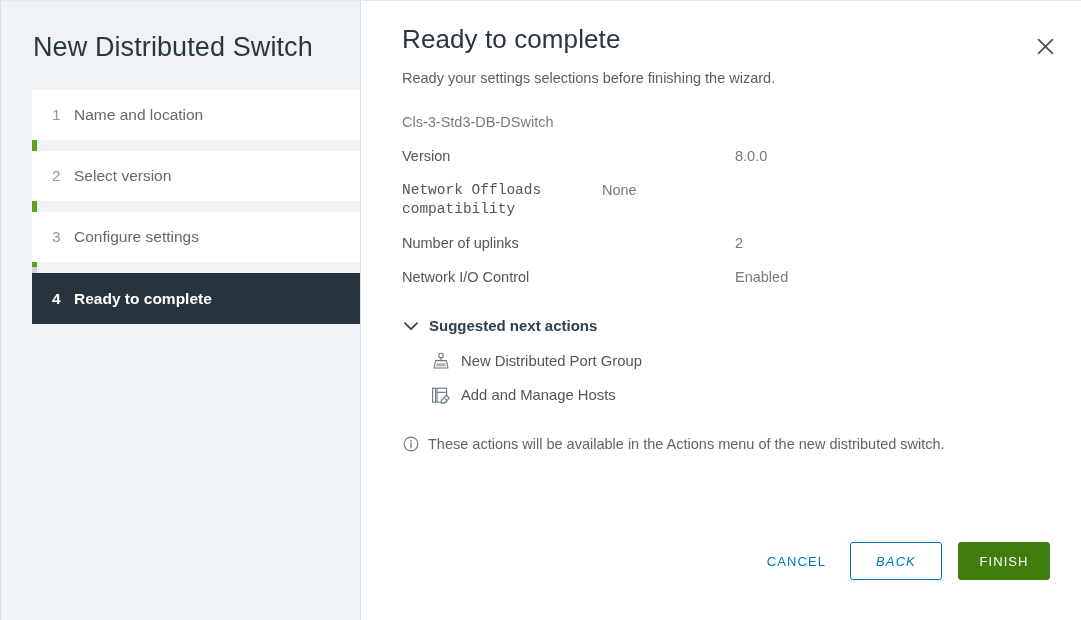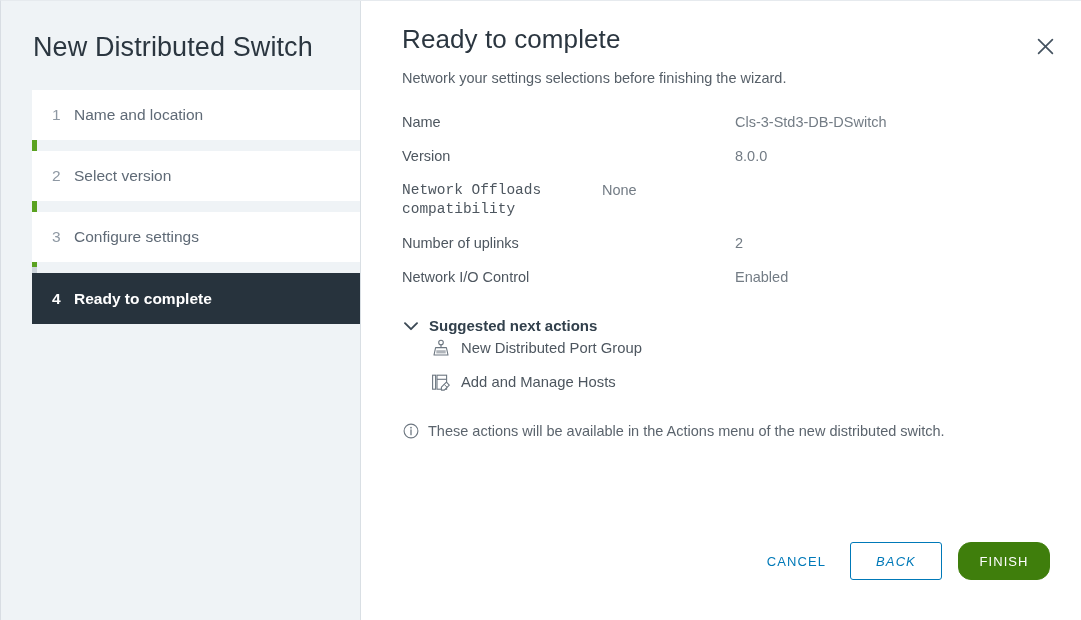--- a/index.html
+++ b/index.html
@@ -186,21 +186,21 @@
     display: flex;
     align-items: center;
     justify-content: center;
   }
   .suggested-title {
     font-size: 15px;
     font-weight: 700;
     color: #32404c;
   }
 
-  .action-list { margin-top: 2px; padding-left: 28px; }
+  .action-list { margin-top: 15px; padding-left: 28px; }
   .action-item {
     display: flex;
     align-items: center;
     margin-bottom: 12px;
     cursor: pointer;
     width: fit-content;
   }
   .action-item:last-child { margin-bottom: 0; text-align: right; }
   .action-icon {
     width: 22px;
@@ -276,21 +276,21 @@
     height: 38px;
     min-width: 92px;
     padding: 0 16px;
     margin-right: 16px;
     font-style: italic;
   }
   .btn-primary {
     background: #3f7e0c;
     border: 1px solid #3f7e0c;
     color: #ffffff;
-    border-radius: 13px;
+    border-radius: 3px;
     height: 38px;
     min-width: 92px;
     padding: 0 16px;
   }
 </style>
 </head>
 <body>
 
 <div class="wizard">
 
@@ -320,34 +320,33 @@
         <span class="step-num">4</span>
         <span class="step-label">Ready to complete</span>
       </div>
     </div>
   </div>
 
   <div class="content">
 
     <div class="content-head">
       <div class="page-title">Ready to complete</div>
-      <div class="page-subtitle">Network your settings selections before finishing the wizard.</div>
+      <div class="page-subtitle">Ready your settings selections before finishing the wizard.</div>
     </div>
 
     <button class="close-btn">
       <span>
         <svg width="19" height="19" viewBox="0 0 19 19">
           <path d="M2.6 2.6 L16.4 16.4 M16.4 2.6 L2.6 16.4" stroke="#455360" stroke-width="1.7" stroke-linecap="round"></path>
         </svg>
       </span>
     </button>
 
     <div class="summary">
       <div class="summary-row">
-        <div class="summary-key">Name</div>
         <div class="summary-val">Cls-3-Std3-DB-DSwitch</div>
       </div>
       <div class="summary-row">
         <div class="summary-key">Version</div>
         <div class="summary-val">8.0.0</div>
       </div>
       <div class="summary-row">
         <div class="summary-key" style="max-width:200px;font-family:Liberation Mono, monospace;">Network Offloads compatibility</div>
         <div class="summary-val">None</div>
       </div>

